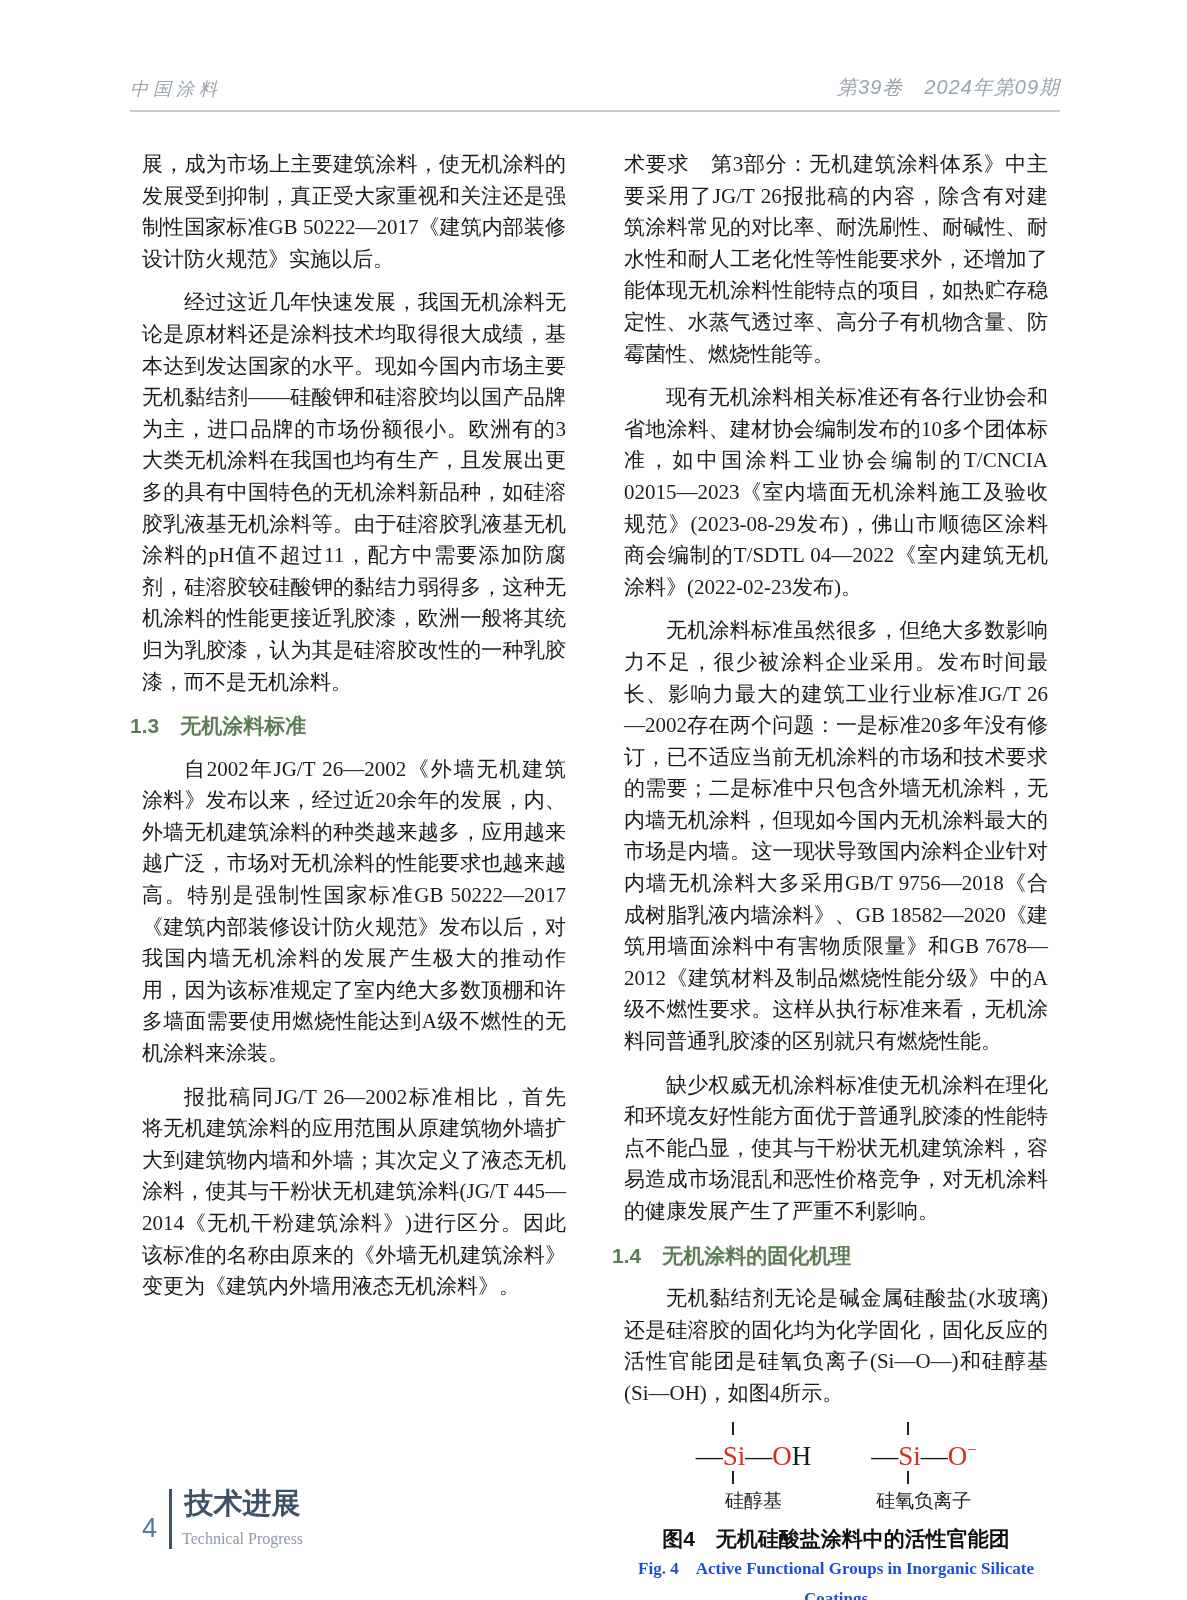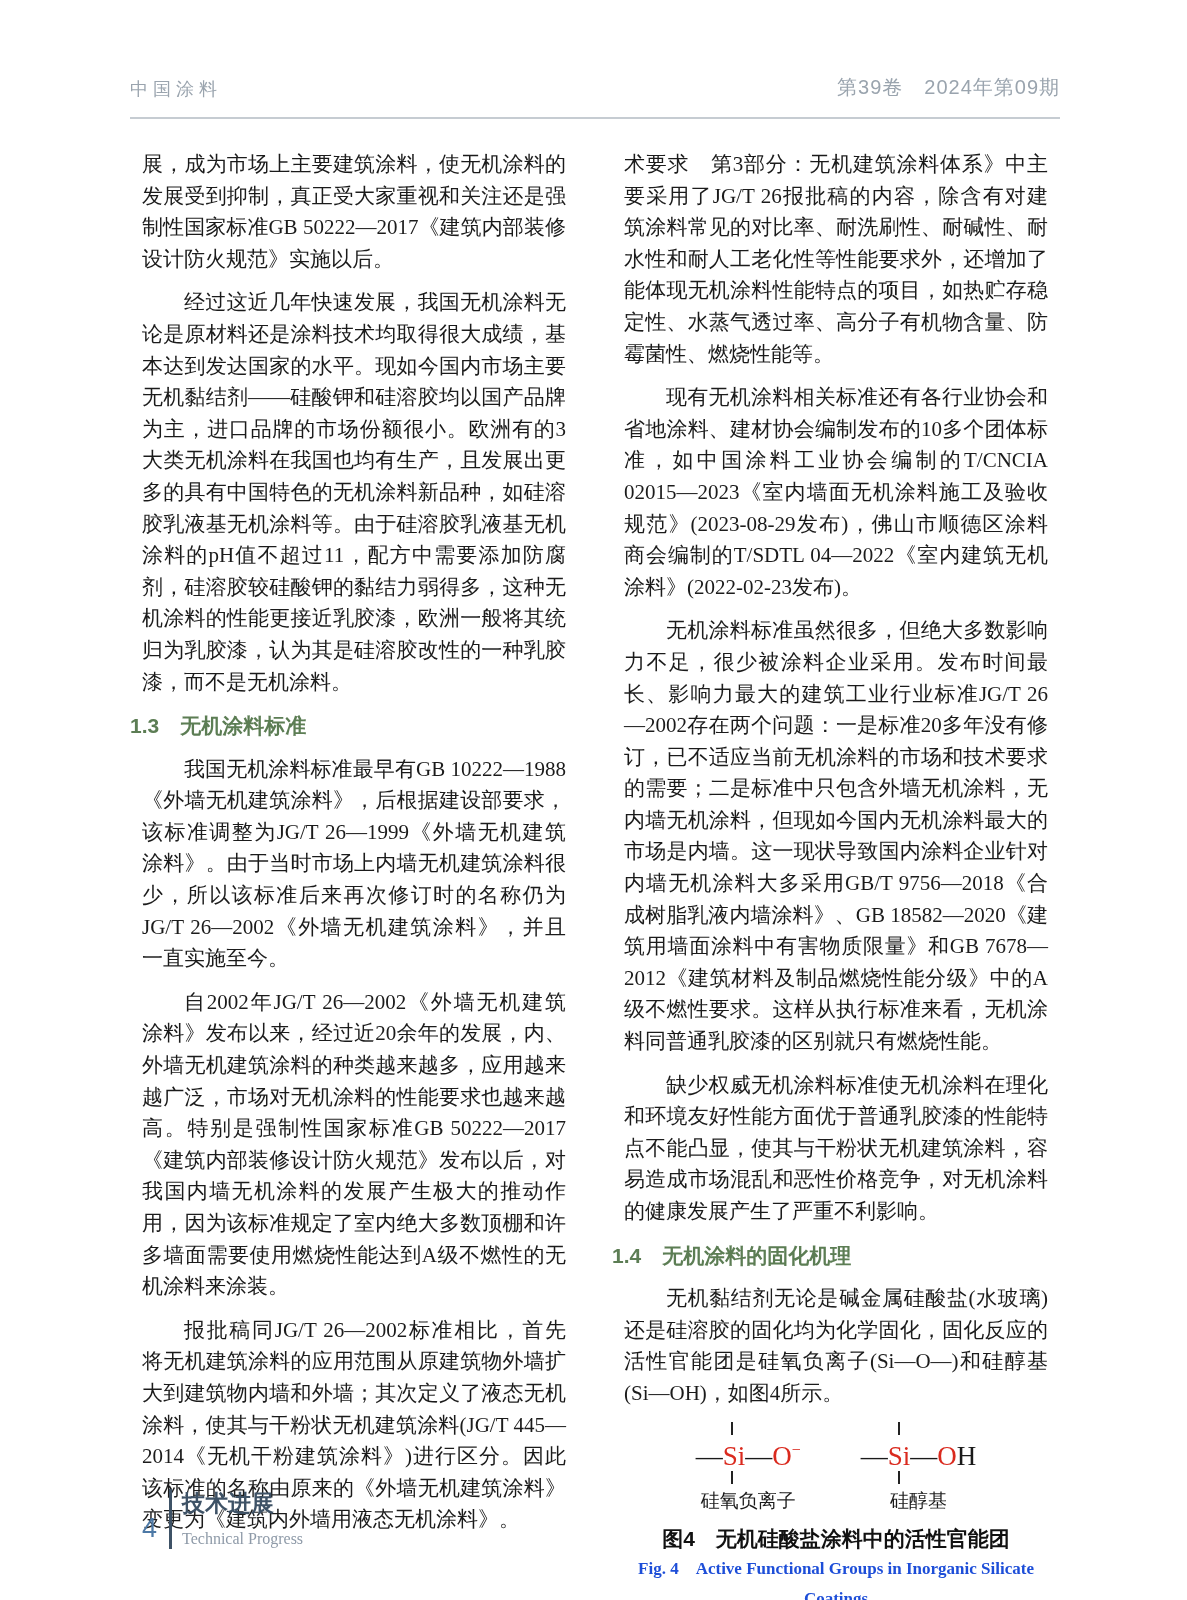--- a/index.html
+++ b/index.html
@@ -10,24 +10,25 @@
     background:#ffffff;
     font-family:"Liberation Serif","DejaVu Serif",serif;
     color:#1b1b1b;
     overflow:hidden;
   }
 
   
   .header {
     position:absolute; left:130px; right:127px; top:74px;
     display:flex; justify-content:space-between; align-items:flex-end;
-    padding-bottom:16px;
+    padding-bottom:9px;
     border-bottom:2px solid var(--rule-gray,#c6ccd2);
     font-family:"Liberation Sans","DejaVu Sans",sans-serif;
     color:var(--header-gray,#9aa4ae);
+    font-style:italic;
   }
   .header-journal { font-size:18px; letter-spacing:5px; }
   .header-issue   { font-size:20px; letter-spacing:1px; }
 
   
   .columns {
     position:absolute; top:137px; left:130px; right:127px;
     display:flex; gap:34px;
   }
   .col { flex:1 1 0; font-size:21px; line-height:31.6px; text-align:justify; text-justify:inter-ideograph; }
@@ -67,70 +68,70 @@
   .page-num {
     align-self:flex-end;
     font-family:"Liberation Sans","DejaVu Sans",sans-serif;
     font-size:27px; line-height:30px; margin-right:12px; margin-bottom:6px;
     color:var(--footer-blue,#4d79a6);
   }
   .footer-bar { width:3px; background:var(--footer-dark,#3e5266); margin-right:10px; }
   .footer-text { display:flex; flex-direction:column; justify-content:center; }
   .footer-zh {
     font-family:"Liberation Sans","DejaVu Sans",sans-serif;
-    font-weight:bold; font-size:23px; line-height:28px;
+    font-weight:bold; font-size:29px; line-height:28px;
     color:var(--footer-dark,#3e5266);
+    text-align:center;
   }
   .footer-en { font-size:16px; line-height:21px; color:var(--footer-en-gray,#8e9aa8);margin-top:11px; }
 </style>
 </head>
 <body>
 
 <div class="page">
 
   <div class="header">
     <span class="header-journal">中国涂料</span>
     <span class="header-issue">第39卷　2024年第09期</span>
   </div>
 
   <div class="columns">
 
     <div class="col">
       <p class="cont">展，成为市场上主要建筑涂料，使无机涂料的发展受到抑制，真正受大家重视和关注还是强制性国家标准GB 50222—2017《建筑内部装修设计防火规范》实施以后。</p>
       <p>经过这近几年快速发展，我国无机涂料无论是原材料还是涂料技术均取得很大成绩，基本达到发达国家的水平。现如今国内市场主要无机黏结剂——硅酸钾和硅溶胶均以国产品牌为主，进口品牌的市场份额很小。欧洲有的3大类无机涂料在我国也均有生产，且发展出更多的具有中国特色的无机涂料新品种，如硅溶胶乳液基无机涂料等。由于硅溶胶乳液基无机涂料的pH值不超过11，配方中需要添加防腐剂，硅溶胶较硅酸钾的黏结力弱得多，这种无机涂料的性能更接近乳胶漆，欧洲一般将其统归为乳胶漆，认为其是硅溶胶改性的一种乳胶漆，而不是无机涂料。</p>
       <h2 class="sec-heading">1.3　无机涂料标准</h2>
-      <p>我国无机涂料标准最早有GB 10222—1988《外墙无机建筑涂料》，后根据建设部要求，该标准调整为JG/T 26—1999《外墙无机建筑涂料》。由于当时市场上内墙无机建筑涂料很少，所以该标准后来再次修订时的名称仍为JG/T 26—2002《外墙无机建筑涂料》，并且一直实施至今。</p>
       <p>自2002年JG/T 26—2002《外墙无机建筑涂料》发布以来，经过近20余年的发展，内、外墙无机建筑涂料的种类越来越多，应用越来越广泛，市场对无机涂料的性能要求也越来越高。特别是强制性国家标准GB 50222—2017《建筑内部装修设计防火规范》发布以后，对我国内墙无机涂料的发展产生极大的推动作用，因为该标准规定了室内绝大多数顶棚和许多墙面需要使用燃烧性能达到A级不燃性的无机涂料来涂装。</p>
       <p>报批稿同JG/T 26—2002标准相比，首先将无机建筑涂料的应用范围从原建筑物外墙扩大到建筑物内墙和外墙；其次定义了液态无机涂料，使其与干粉状无机建筑涂料(JG/T 445—2014《无机干粉建筑涂料》)进行区分。因此该标准的名称由原来的《外墙无机建筑涂料》变更为《建筑内外墙用液态无机涂料》。</p>
 
     </div>
 
     <div class="col">
       <p class="cont">术要求　第3部分：无机建筑涂料体系》中主要采用了JG/T 26报批稿的内容，除含有对建筑涂料常见的对比率、耐洗刷性、耐碱性、耐水性和耐人工老化性等性能要求外，还增加了能体现无机涂料性能特点的项目，如热贮存稳定性、水蒸气透过率、高分子有机物含量、防霉菌性、燃烧性能等。</p>
       <p>现有无机涂料相关标准还有各行业协会和省地涂料、建材协会编制发布的10多个团体标准，如中国涂料工业协会编制的T/CNCIA 02015—2023《室内墙面无机涂料施工及验收规范》(2023-08-29发布)，佛山市顺德区涂料商会编制的T/SDTL 04—2022《室内建筑无机涂料》(2022-02-23发布)。</p>
       <p>无机涂料标准虽然很多，但绝大多数影响力不足，很少被涂料企业采用。发布时间最长、影响力最大的建筑工业行业标准JG/T 26—2002存在两个问题：一是标准20多年没有修订，已不适应当前无机涂料的市场和技术要求的需要；二是标准中只包含外墙无机涂料，无内墙无机涂料，但现如今国内无机涂料最大的市场是内墙。这一现状导致国内涂料企业针对内墙无机涂料大多采用GB/T 9756—2018《合成树脂乳液内墙涂料》、GB 18582—2020《建筑用墙面涂料中有害物质限量》和GB 7678—2012《建筑材料及制品燃烧性能分级》中的A级不燃性要求。这样从执行标准来看，无机涂料同普通乳胶漆的区别就只有燃烧性能。</p>
       <p>缺少权威无机涂料标准使无机涂料在理化和环境友好性能方面优于普通乳胶漆的性能特点不能凸显，使其与干粉状无机建筑涂料，容易造成市场混乱和恶性价格竞争，对无机涂料的健康发展产生了严重不利影响。</p>
       <h2 class="sec-heading">1.4　无机涂料的固化机理</h2>
       <p>无机黏结剂无论是碱金属硅酸盐(水玻璃)还是硅溶胶的固化均为化学固化，固化反应的活性官能团是硅氧负离子(Si—O—)和硅醇基(Si—OH)，如图4所示。</p>
 
       <div class="figure">
         <div class="structs">
 
+          <div class="chem-struct s1">
+            <div class="bond-v"></div>
+            <div class="formula"><span>—</span><span class="red">Si</span><span>—</span><span class="red">O</span><sup class="red"></sup><span>H</span></div>
+            <div class="bond-v"></div>
+            <div class="struct-label">硅醇基</div>
+          </div>
+
           <div class="chem-struct s0">
             <div class="bond-v"></div>
             <div class="formula"><span>—</span><span class="red">Si</span><span>—</span><span class="red">O</span><sup class="red">−</sup><span></span></div>
             <div class="bond-v"></div>
             <div class="struct-label">硅氧负离子</div>
-          </div>
-
-          <div class="chem-struct s1">
-            <div class="bond-v"></div>
-            <div class="formula"><span>—</span><span class="red">Si</span><span>—</span><span class="red">O</span><sup class="red"></sup><span>H</span></div>
-            <div class="bond-v"></div>
-            <div class="struct-label">硅醇基</div>
           </div>
 
         </div>
         <div class="caption-zh">图4　无机硅酸盐涂料中的活性官能团</div>
         <div class="caption-en">Fig. 4　Active Functional Groups in Inorganic Silicate</div>
         <div class="caption-en">Coatings</div>
       </div>
 
       <p>随pH值变化硅氧负离子与硅醇基可相互转化，硅氧负离子和硅醇基的含量越高，反应活性大，交联密度越高，黏结力越强，耐洗刷性越好，耐候性提高，但稳定性越差，固化收缩应力越大，开裂风险提高。</p>
 

